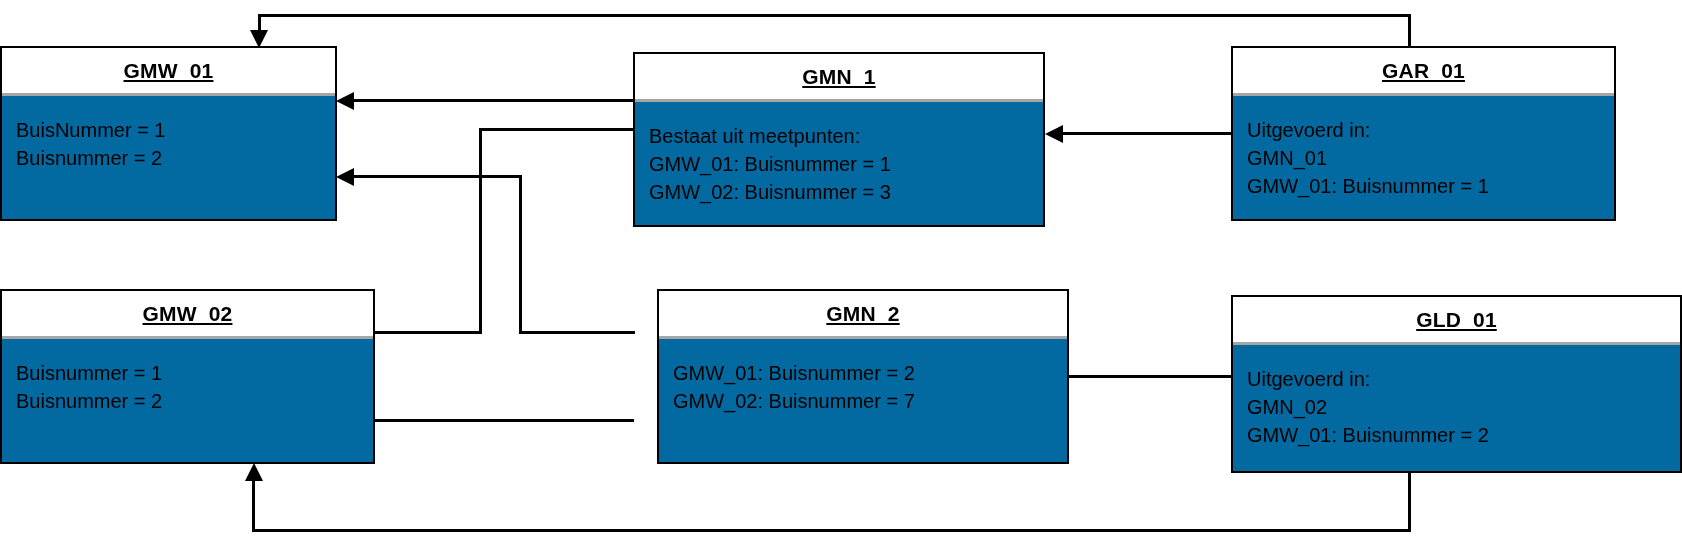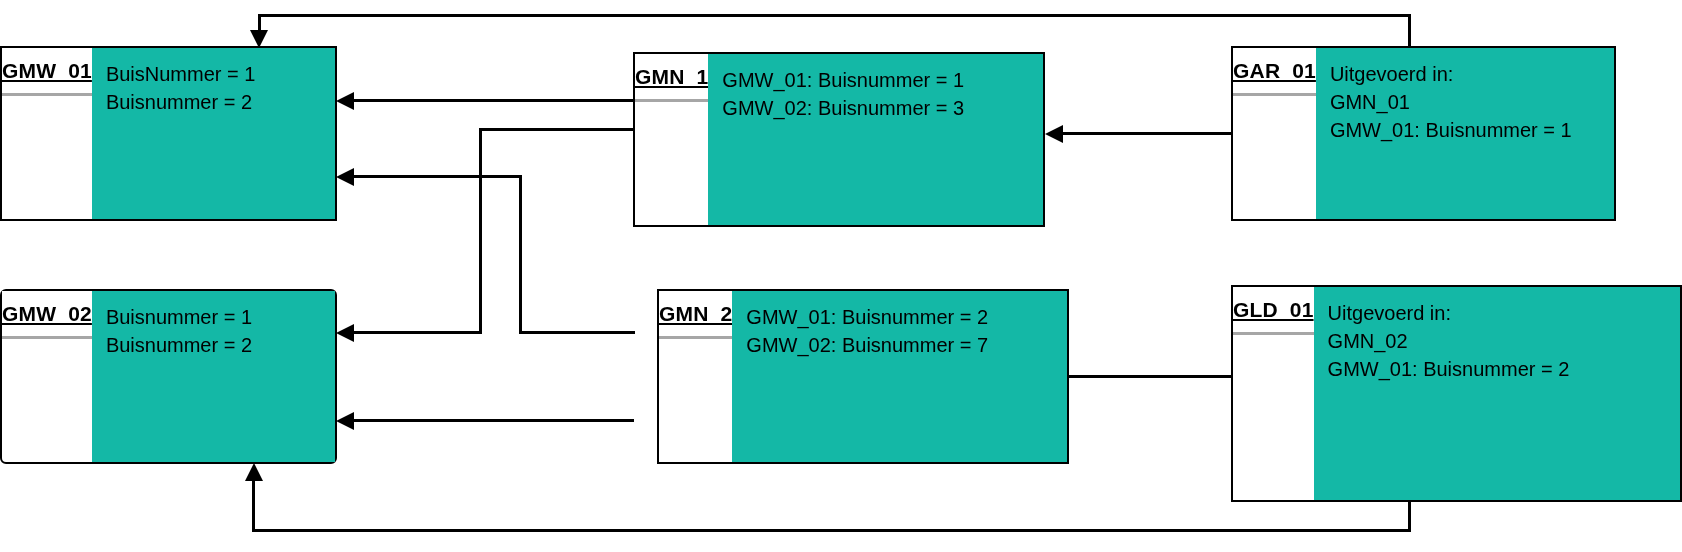--- a/index.html
+++ b/index.html
@@ -16,21 +16,21 @@
     font-family: "Liberation Sans", sans-serif;
     overflow: hidden;
   }
   
   .node {
     position: absolute;
     box-sizing: border-box;
     border: 2px solid #000000;
     background: #ffffff;
     display: flex;
-    flex-direction: row;
+    flex-direction: column;
     z-index: 3;
     justify-content: center;
   }
   .node-header {
     box-sizing: border-box;
     height: 48px;
     flex: 0 0 48px;
     display: flex;
     align-items: center;
     justify-content: center;
@@ -39,22 +39,22 @@
   }
   .node-title {
     font-size: 21px;
     font-weight: bold;
     color: #000000;
     text-decoration: underline;
     letter-spacing: 0.2px;
   }
   .node-body {
     flex: 1 1 auto;
-    padding: 12px 14px 8px 14px;
-    background: #14b8a6;
+    padding: 20px 14px 8px 14px;
+    background: #0369a1;
   }
   .node-line {
     font-size: 20px;
     line-height: 28px;
     color: #000000;
     white-space: nowrap;
   }
   
   .conn {
     position: absolute;
@@ -130,57 +130,58 @@
       <div class="node-line">BuisNummer = 1</div>
       <div class="node-line">Buisnummer = 2</div>
     </div>
   </div>
 
   <div class="node" style="left:633px; top:52px; width:412px; height:175px;">
     <div class="node-header">
       <span class="node-title">GMN_1</span>
     </div>
     <div class="node-body">
+      <div class="node-line">Bestaat uit meetpunten:</div>
       <div class="node-line">GMW_01: Buisnummer = 1</div>
       <div class="node-line">GMW_02: Buisnummer = 3</div>
     </div>
   </div>
 
   <div class="node" style="left:1231px; top:46px; width:385px; height:175px;">
     <div class="node-header">
       <span class="node-title">GAR_01</span>
     </div>
     <div class="node-body">
       <div class="node-line">Uitgevoerd in:</div>
       <div class="node-line">GMN_01</div>
       <div class="node-line">GMW_01: Buisnummer = 1</div>
     </div>
   </div>
 
-  <div class="node" style="left:0px; top:289px; width:337px; height:175px;border-radius:6px;">
+  <div class="node" style="left:0px; top:289px; width:375px; height:175px;">
     <div class="node-header">
       <span class="node-title">GMW_02</span>
     </div>
     <div class="node-body">
       <div class="node-line">Buisnummer = 1</div>
       <div class="node-line">Buisnummer = 2</div>
     </div>
   </div>
 
   <div class="node" style="left:633px; top:289px; width:412px; height:175px;margin-left:24px;">
     <div class="node-header">
       <span class="node-title">GMN_2</span>
     </div>
     <div class="node-body">
       <div class="node-line">GMW_01: Buisnummer = 2</div>
       <div class="node-line">GMW_02: Buisnummer = 7</div>
     </div>
   </div>
 
-  <div class="node" style="left:1231px; top:285px; width:451px; height:217px;">
+  <div class="node" style="left:1231px; top:295px; width:451px; height:178px;">
     <div class="node-header">
       <span class="node-title">GLD_01</span>
     </div>
     <div class="node-body">
       <div class="node-line">Uitgevoerd in:</div>
       <div class="node-line">GMN_02</div>
       <div class="node-line">GMW_01: Buisnummer = 2</div>
     </div>
   </div>
 

